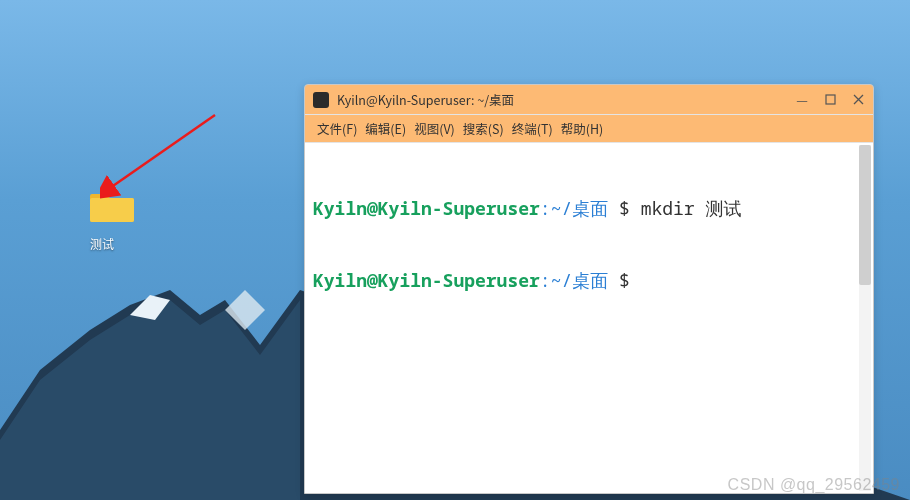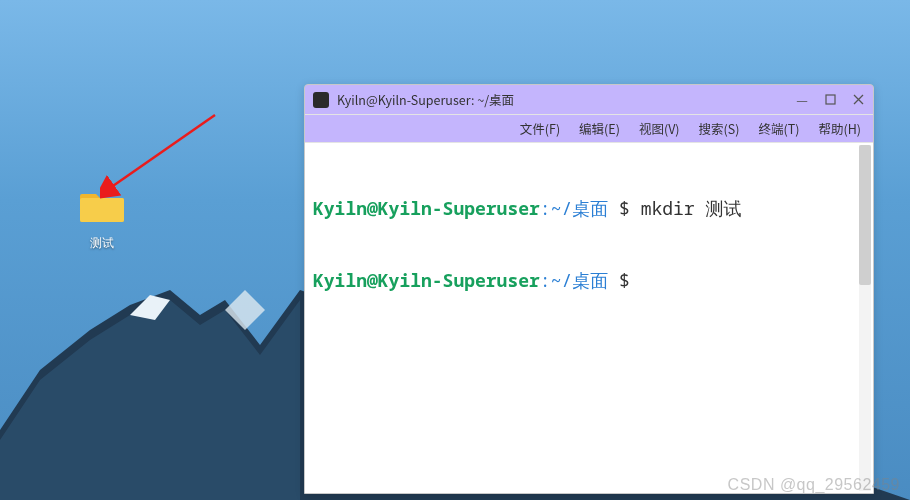--- a/index.html
+++ b/index.html
@@ -11,60 +11,59 @@
   }
   
   .mountain {
     position: absolute; bottom: 0; left: 0; width: 100%; height: 240px;
     pointer-events: none;
   }
   .mountain svg { width: 100%; height: 100%; display: block; }
 
   
   .desktop-icon {
-    position: absolute; left: 74px; top: 188px;
-    width: 56px; text-align: center;
+    position: absolute; left: 90px; top: 188px;
+    width: 56px; 
     cursor: pointer;
-    font-family: Liberation Mono, monospace;
   }
   .folder-svg { width: 44px; height: 36px; margin: 0 auto; }
   .icon-label {
     color: #fff; font-size: 12px; margin-top: 6px;
     text-shadow: 0 1px 2px rgba(0,0,0,.5);
   }
 
   
   .arrow { position: absolute; pointer-events: none; }
 
   
   .window {
     position: absolute; left: 304px; top: 84px;
     width: 570px; height: 410px;
-    background: #c4b5fd; border: 1px solid #c8c8c8;
+    background: #fdba74; border: 1px solid #c8c8c8;
     border-radius: 4px 4px 0 0;
     display: flex; flex-direction: column;
     box-shadow: 0 2px 10px rgba(0,0,0,.15);
   }
   .titlebar {
     height: 30px; display: flex; align-items: center;
     padding: 0 8px; border-bottom: 1px solid #e4e4e4;
     font-size: 12.5px; color: #333;
   }
   .title-icon {
     width: 16px; height: 16px; background: #2b2b2b;
     border-radius: 3px; margin-right: 8px;
   }
   .title-text { flex: 1; }
   .win-controls { display: flex; gap: 14px; align-items: center; }
   .win-btn { width: 14px; height: 14px; display: flex; align-items: center; justify-content: center; cursor: pointer; color: #555; font-size: 13px; }
   .menubar {
     height: 28px; display: flex; align-items: center;
-    padding: 0 10px; gap: 15px;
+    padding: 0 10px; gap: 4px;
     border-bottom: 1px solid #e4e4e4;
-    font-size: 12.5px; color: #333; justify-content: flex-end;
+    font-size: 12.5px; color: #333;
   }
   .menu-item { cursor: pointer; padding: 2px 2px; }
   .terminal-body {
     flex: 1; padding: 4px 8px;
     font-family: "Noto Sans Mono", "DejaVu Sans Mono", monospace;
     font-size: 18px; line-height: 1.35;
     background: #fff; position: relative;
     white-space: pre;
   }
   .term-line { display: block; }

